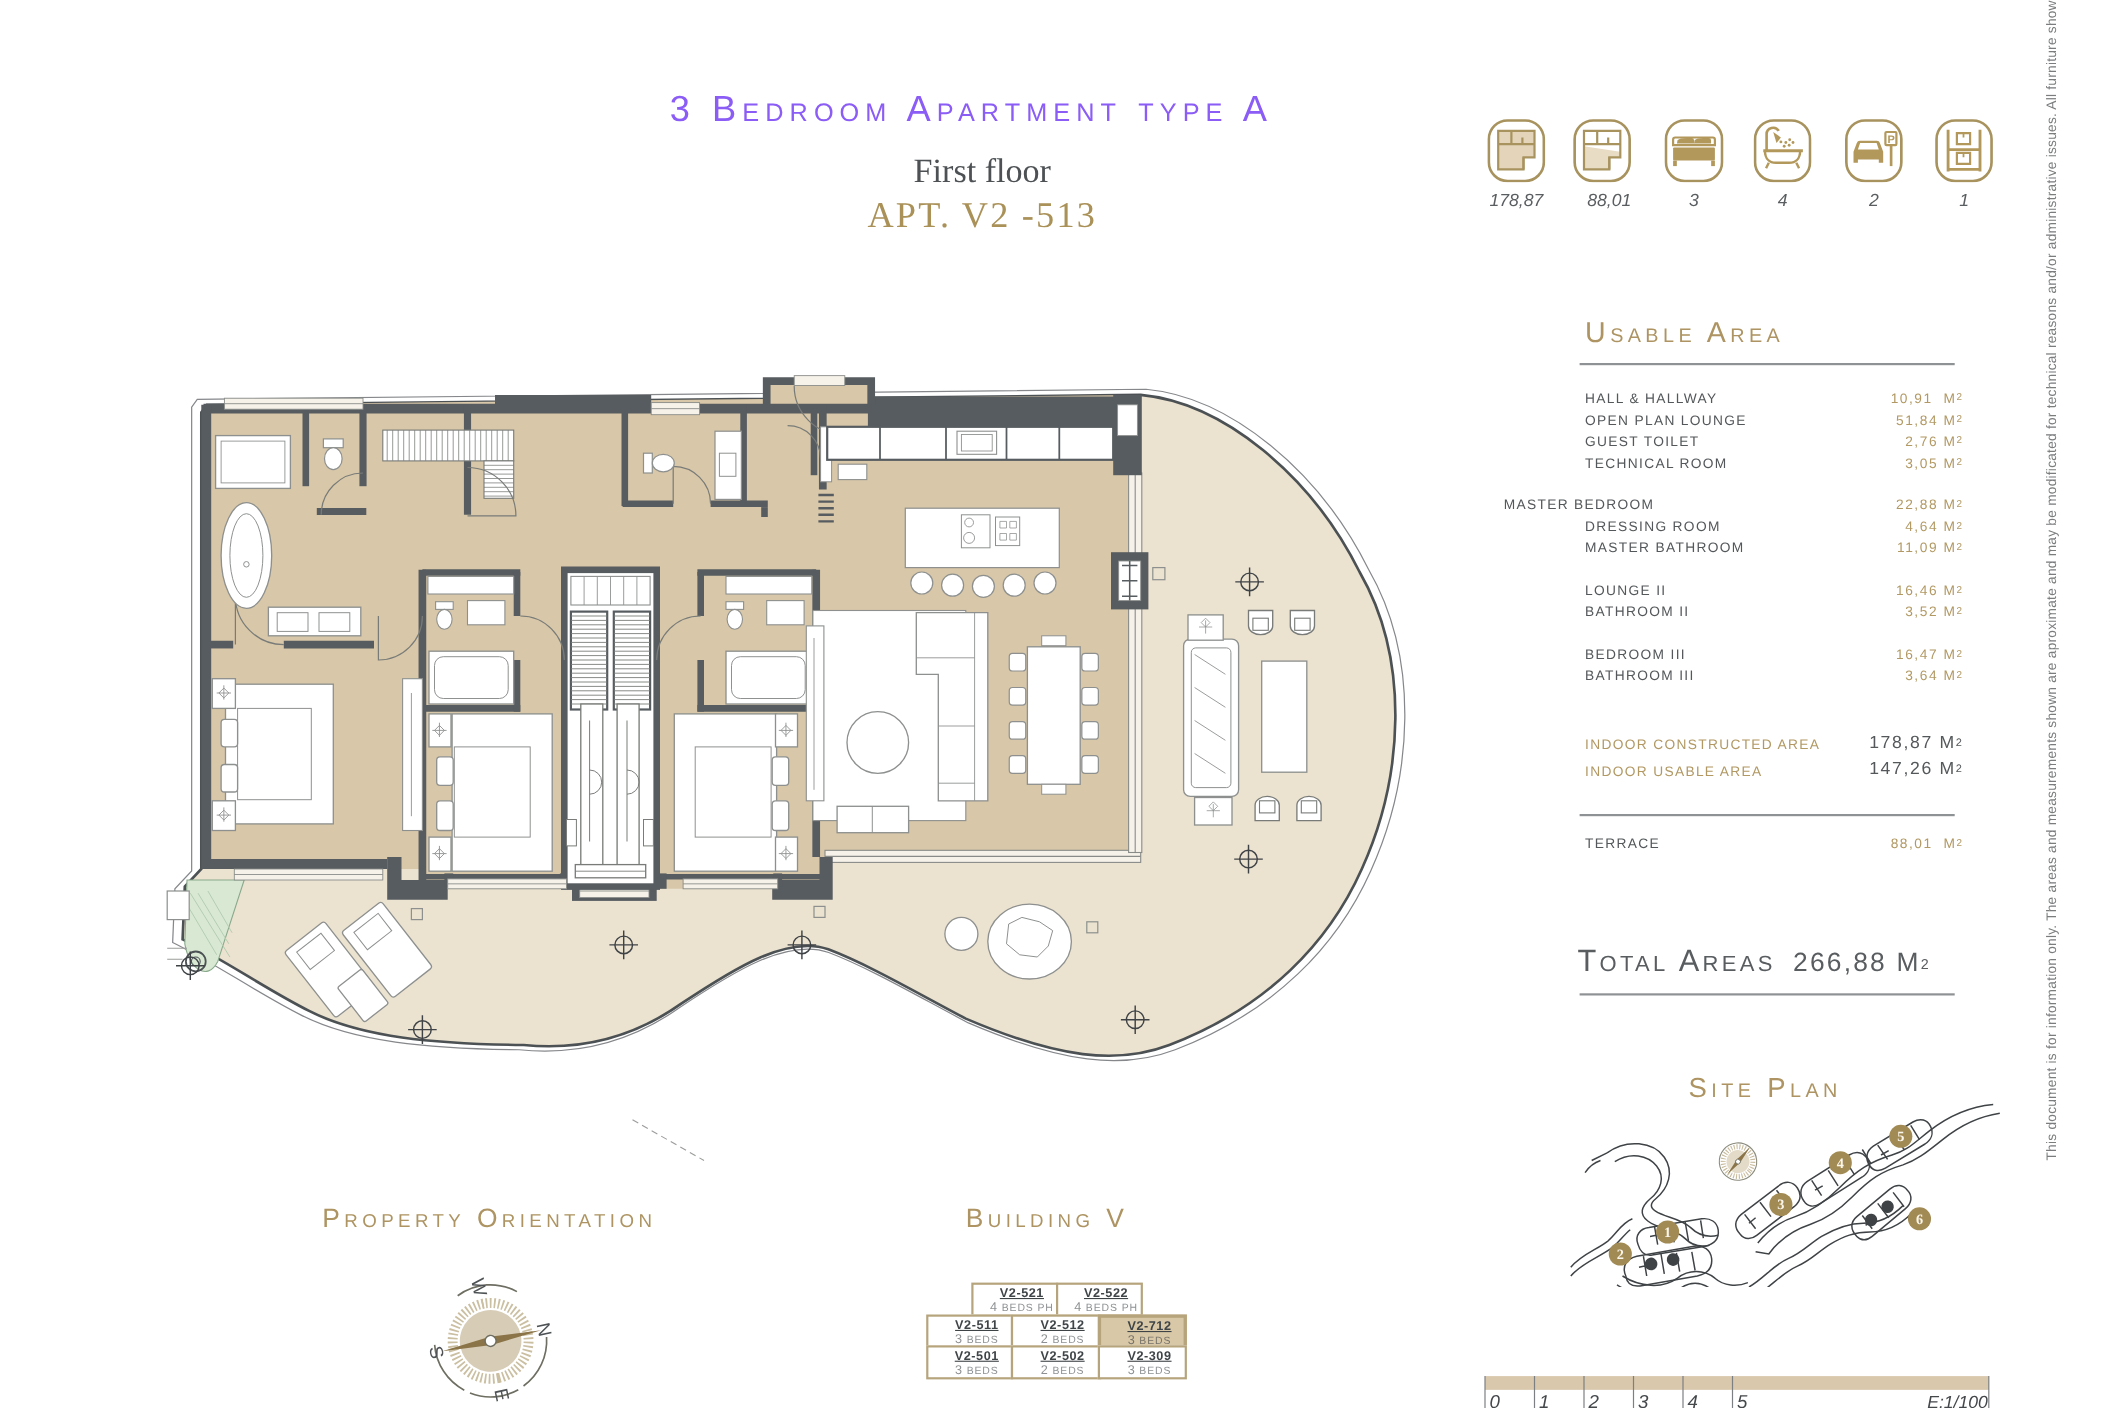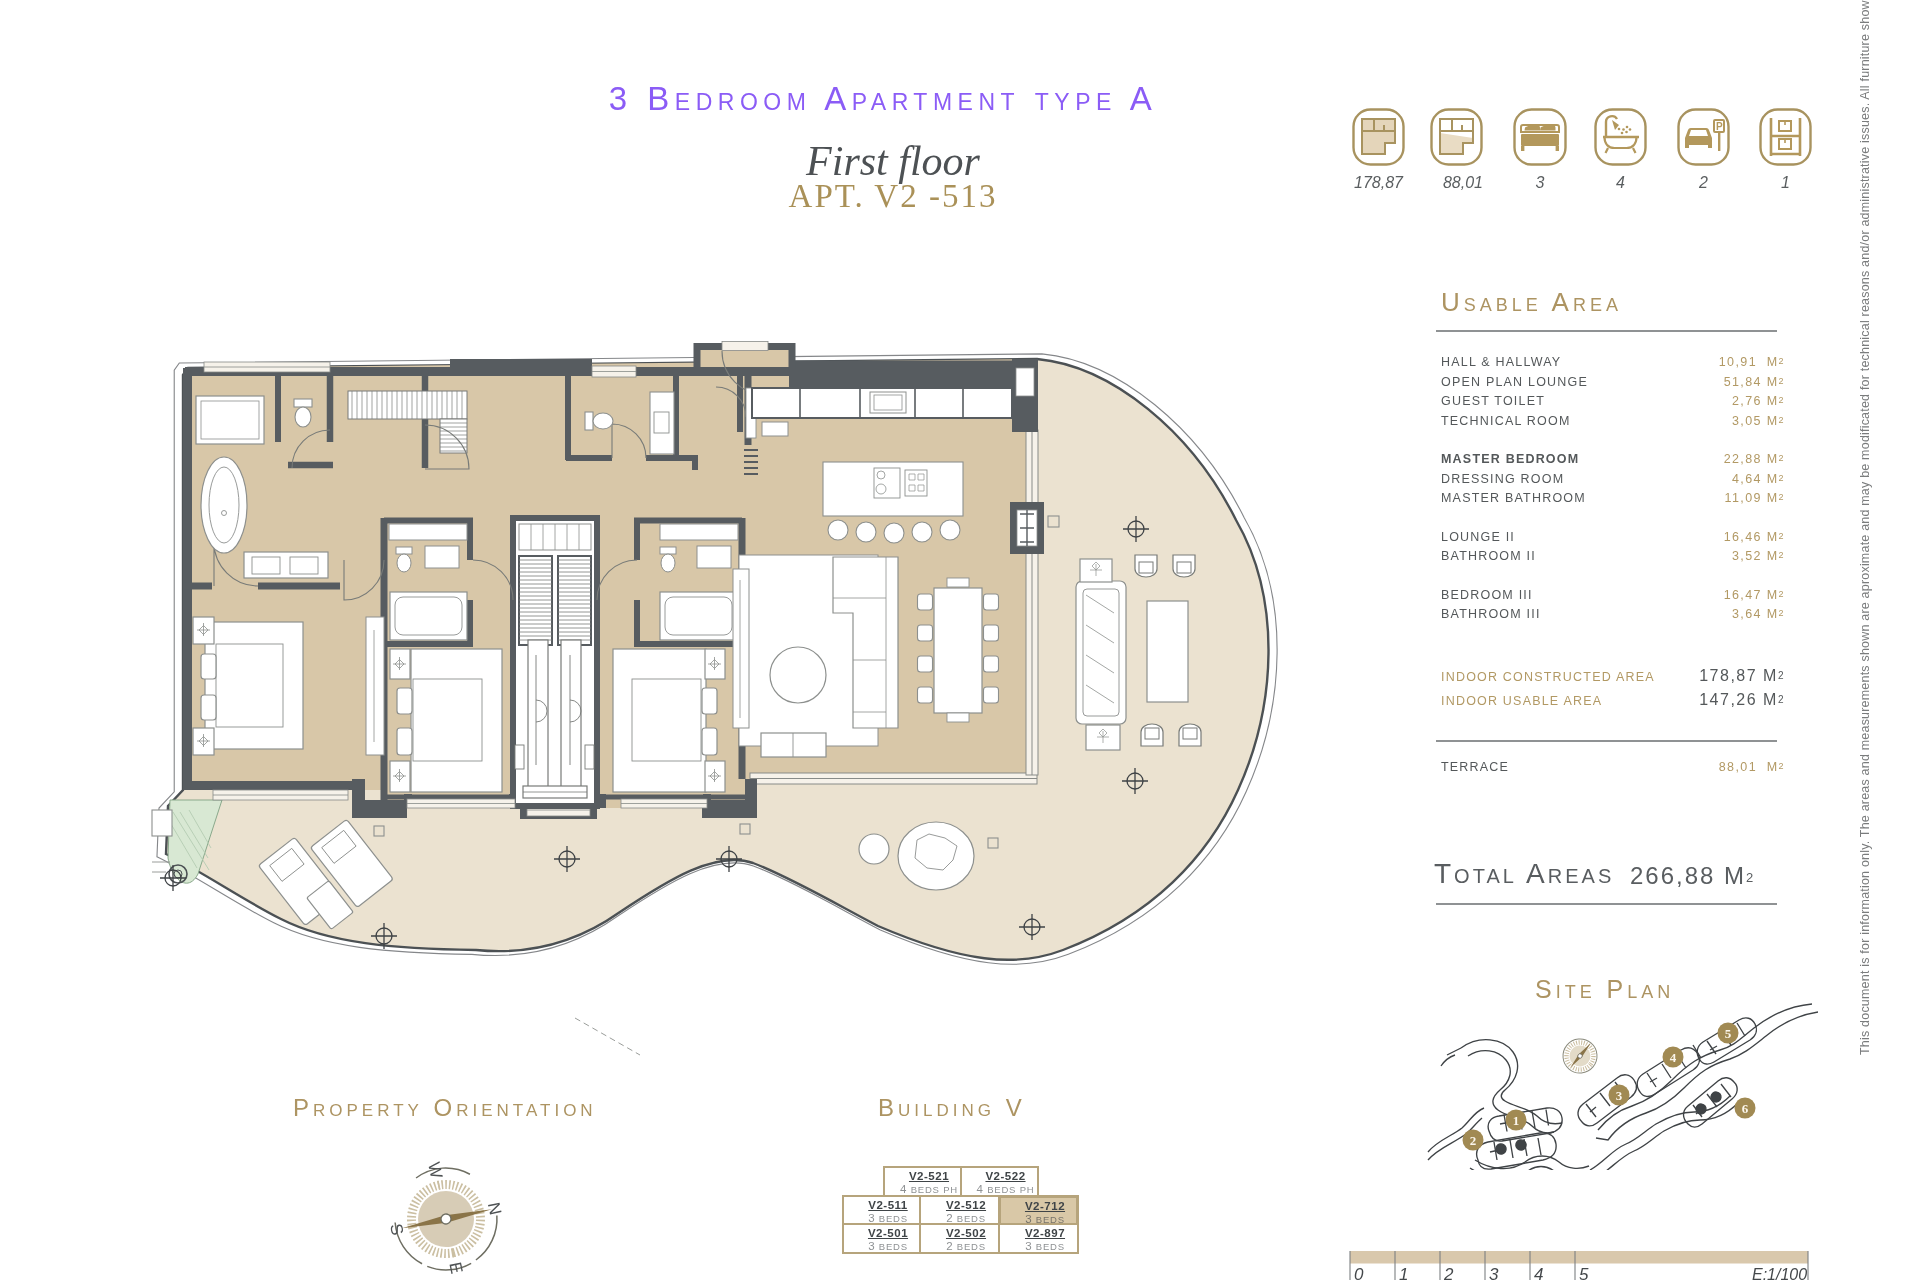--- a/index.html
+++ b/index.html
@@ -1,20 +1,20 @@
 <!DOCTYPE html>
 <html><head>
 <meta charset="utf-8">
 <style>
   html,body{margin:0;padding:0;background:#ffffff;width:1920px;height:1280px;overflow:hidden;}
   *{box-sizing:border-box;}
   body{font-family:"Liberation Sans",sans-serif;position:relative;}
   .abs{position:absolute;}
   .t-main{font-variant:small-caps;letter-spacing:5.5px;color:#8b5cf6;font-size:33px;}
-  .t-sub{font-family:"Liberation Serif",serif;font-style:italic;color:#4d5154;font-size:42px;}
+  .t-sub{font-family:"Liberation Serif",serif;color:#4d5154;font-size:31px;}
   .t-apt{font-family:"Liberation Serif",serif;color:#aa9158;font-size:33px;letter-spacing:2px;}
   .sec-title{font-variant:small-caps;letter-spacing:4px;color:#ad9462;}
   .row-label{font-size:12.5px;letter-spacing:1.2px;color:#54585a;white-space:nowrap;}
   .row-val{font-size:12.5px;letter-spacing:1.4px;color:#b29964;white-space:nowrap;text-align:right;}
   .hr{position:absolute;height:1.5px;background:#8f9294;}
   sup{font-size:9px;vertical-align:2px;}
 </style>
 </head>
 <body>
 
@@ -99,21 +99,21 @@
 
 <div id="rows" class="abs" style="left:0;top:0;">
   <div class="abs row-label" style="left:1441px;top:355px;">HALL &amp; HALLWAY</div>
     <div class="abs row-val" style="left:1600px;top:355px;width:185px;">10,91&nbsp; M<sup>2</sup></div>
   <div class="abs row-label" style="left:1441px;top:374.5px;">OPEN PLAN LOUNGE</div>
     <div class="abs row-val" style="left:1600px;top:374.5px;width:185px;">51,84 M<sup>2</sup></div>
   <div class="abs row-label" style="left:1441px;top:394px;">GUEST TOILET</div>
     <div class="abs row-val" style="left:1600px;top:394px;width:185px;">2,76 M<sup>2</sup></div>
   <div class="abs row-label" style="left:1441px;top:413.5px;">TECHNICAL ROOM</div>
     <div class="abs row-val" style="left:1600px;top:413.5px;width:185px;">3,05 M<sup>2</sup></div>
-  <div class="abs row-label" style="left:1441px;top:452px;font-weight:bold;">MASTER BEDROOM</div>
+  <div class="abs row-label" style="left:1367px;top:452px;">MASTER BEDROOM</div>
     <div class="abs row-val" style="left:1600px;top:452px;width:185px;">22,88 M<sup>2</sup></div>
   <div class="abs row-label" style="left:1441px;top:471.5px;">DRESSING ROOM</div>
     <div class="abs row-val" style="left:1600px;top:471.5px;width:185px;">4,64 M<sup>2</sup></div>
   <div class="abs row-label" style="left:1441px;top:491px;">MASTER BATHROOM</div>
     <div class="abs row-val" style="left:1600px;top:491px;width:185px;">11,09 M<sup>2</sup></div>
   <div class="abs row-label" style="left:1441px;top:529.5px;">LOUNGE II</div>
     <div class="abs row-val" style="left:1600px;top:529.5px;width:185px;">16,46 M<sup>2</sup></div>
   <div class="abs row-label" style="left:1441px;top:549px;">BATHROOM II</div>
     <div class="abs row-val" style="left:1600px;top:549px;width:185px;">3,52 M<sup>2</sup></div>
   <div class="abs row-label" style="left:1441px;top:587.5px;">BEDROOM III</div>
@@ -168,21 +168,21 @@
     </div>
   <div class="bcell" style="left:842px;top:1223px;width:79px;height:31px;">
       <div class="bcode">V2-501</div>
       <div class="bbeds"><span class="bn">3</span> BEDS</div>
     </div>
   <div class="bcell" style="left:918.5px;top:1223px;width:82px;height:31px;">
       <div class="bcode">V2-502</div>
       <div class="bbeds"><span class="bn">2</span> BEDS</div>
     </div>
   <div class="bcell" style="left:998px;top:1223px;width:81px;height:31px;">
-      <div class="bcode">V2-897</div>
+      <div class="bcode">V2-309</div>
       <div class="bbeds"><span class="bn">3</span> BEDS</div>
     </div>
 </div>
 
 <svg class="abs" style="left:386px;top:1158px;" width="120" height="122" viewBox="-60 -61 120 122">
   <g transform="rotate(78)">
     <circle r="28" fill="#d7ccb6"></circle>
     <g stroke="#c9bc9e" stroke-width="1.6">
       <path d="M0,-30 v-9 M0,30 v9 M-30,0 h-9 M30,0 h9" transform="rotate(0)"></path>
     </g>

